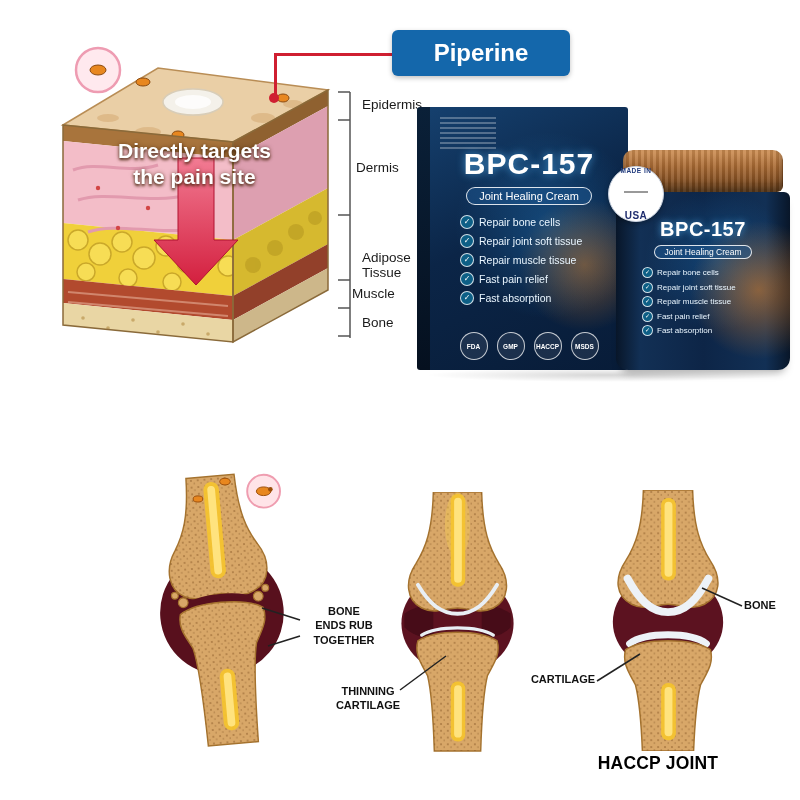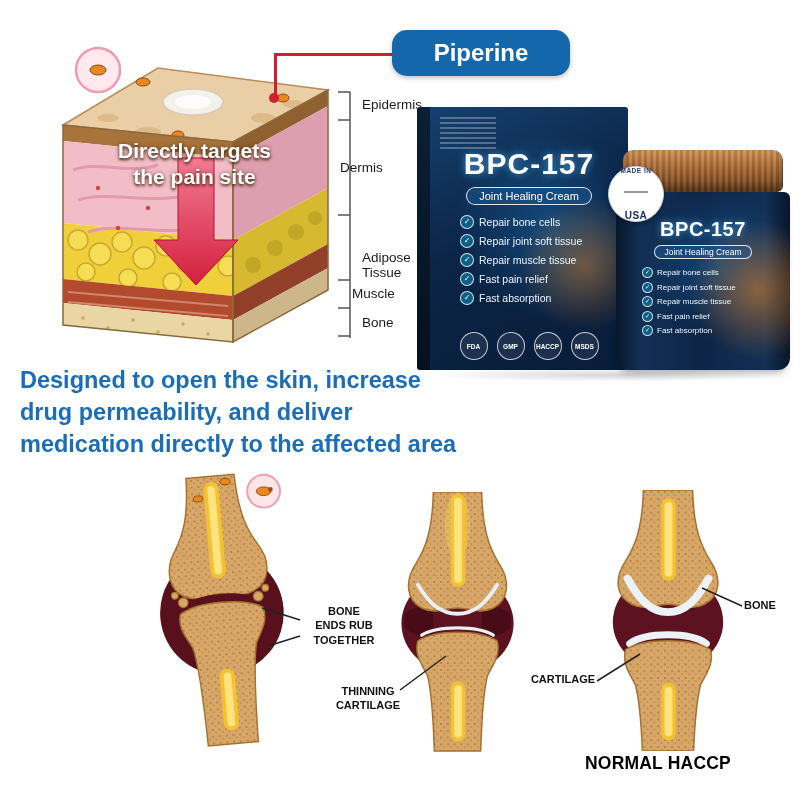--- a/index.html
+++ b/index.html
@@ -2,34 +2,34 @@
 <html><head>
 <meta charset="utf-8">
 <style>
   html,body{margin:0;padding:0;background:#fff;}
   .stage{position:relative;width:800px;height:800px;background:#fff;overflow:hidden;
          font-family:"Liberation Sans",sans-serif;}
   .abs{position:absolute;}
   .pre{white-space:pre-line;}
 
   
-  .piperine{left:392px;top:30px;width:178px;height:46px;background:#1467ab;border-radius:15px;
+  .piperine{left:392px;top:30px;width:178px;height:46px;background:#1467ab;border-radius:6px;
             color:#fff;font-size:24px;font-weight:700;display:flex;align-items:center;justify-content:center;
             box-shadow:0 2px 5px rgba(0,0,0,.25);}
   .red-h{left:274px;top:53px;width:120px;height:3px;background:#cf1f31;}
   .red-v{left:274px;top:53px;width:3px;height:44px;background:#cf1f31;}
   .red-dot{left:269px;top:93px;width:10px;height:10px;background:#cf1f31;border-radius:50%;}
 
   
   .skin-overlay{left:92px;top:138px;width:205px;text-align:center;color:#fff;font-size:21px;font-weight:800;
                 line-height:1.25;text-shadow:0 2px 3px rgba(70,35,10,.9),0 0 4px rgba(70,35,10,.6);}
 
   
   .layer-label{font-size:13.5px;color:#1a1a1a;line-height:1.12;}
-  .ll0{left:362px;top:97px;} .ll1{left:340px;top:160px;} .ll2{left:362px;top:230px;width:60px;margin-top:20px;}
+  .ll0{left:362px;top:97px;} .ll1{left:356px;top:160px;} .ll2{left:362px;top:230px;width:60px;margin-top:20px;}
   .ll3{left:352px;top:286px;} .ll4{left:362px;top:315px;}
 
   
   .tagline{left:20px;top:364px;width:520px;color:#1a6db6;font-size:23.5px;font-weight:700;line-height:32px;}
 
   
   .product-box{left:417px;top:107px;width:211px;height:263px;display:flex;z-index:1;}
   .box-side{width:13px;background:linear-gradient(#0a2038,#05101f);border-radius:3px 0 0 3px;}
   .box-front{flex:1;position:relative;border-radius:0 3px 3px 0;overflow:hidden;
      background:
@@ -290,25 +290,20 @@
           </li>
         <li>
             <span class="ck">✓</span>
             <span>Fast absorption</span>
           </li>
       </ul>
     </div>
   </div>
   <div class="abs product-shadow"></div>
 
-  <div class="abs tagline">
-    <div>Designed to open the skin, increase</div>
-    <div>drug permeability, and deliver</div>
-    <div>medication directly to the affected area</div>
-  </div>
 
   <svg class="abs" style="left:140px;top:470px;" width="169" height="280" viewBox="0 0 175 290">
     <defs>
       <pattern id="spkL" width="7" height="7" patternUnits="userSpaceOnUse">
         <circle cx="2" cy="2" r="1.1" fill="#7d4e1f" opacity=".5"></circle>
         <circle cx="5.2" cy="5" r=".8" fill="#6b3f16" opacity=".45"></circle>
       </pattern>
     </defs>
     <g transform="rotate(-5 85 150)">
       <ellipse cx="85" cy="148" rx="64" ry="64" fill="#58101d"></ellipse>
@@ -388,15 +383,15 @@
     </g>
   </svg>
 
   <div class="abs jlabel pre lbl-bone-ends">BONE
 ENDS RUB
 TOGETHER</div>
   <div class="abs jlabel pre lbl-thinning">THINNING
 CARTILAGE</div>
   <div class="abs jlabel lbl-bone">BONE</div>
   <div class="abs jlabel lbl-cartilage">CARTILAGE</div>
-  <div class="abs jcaption cap-normal">NORMAL HACCP</div>
+  <div class="abs jcaption cap-normal">HACCP JOINT</div>
 
 </div>
 
 </body></html>

